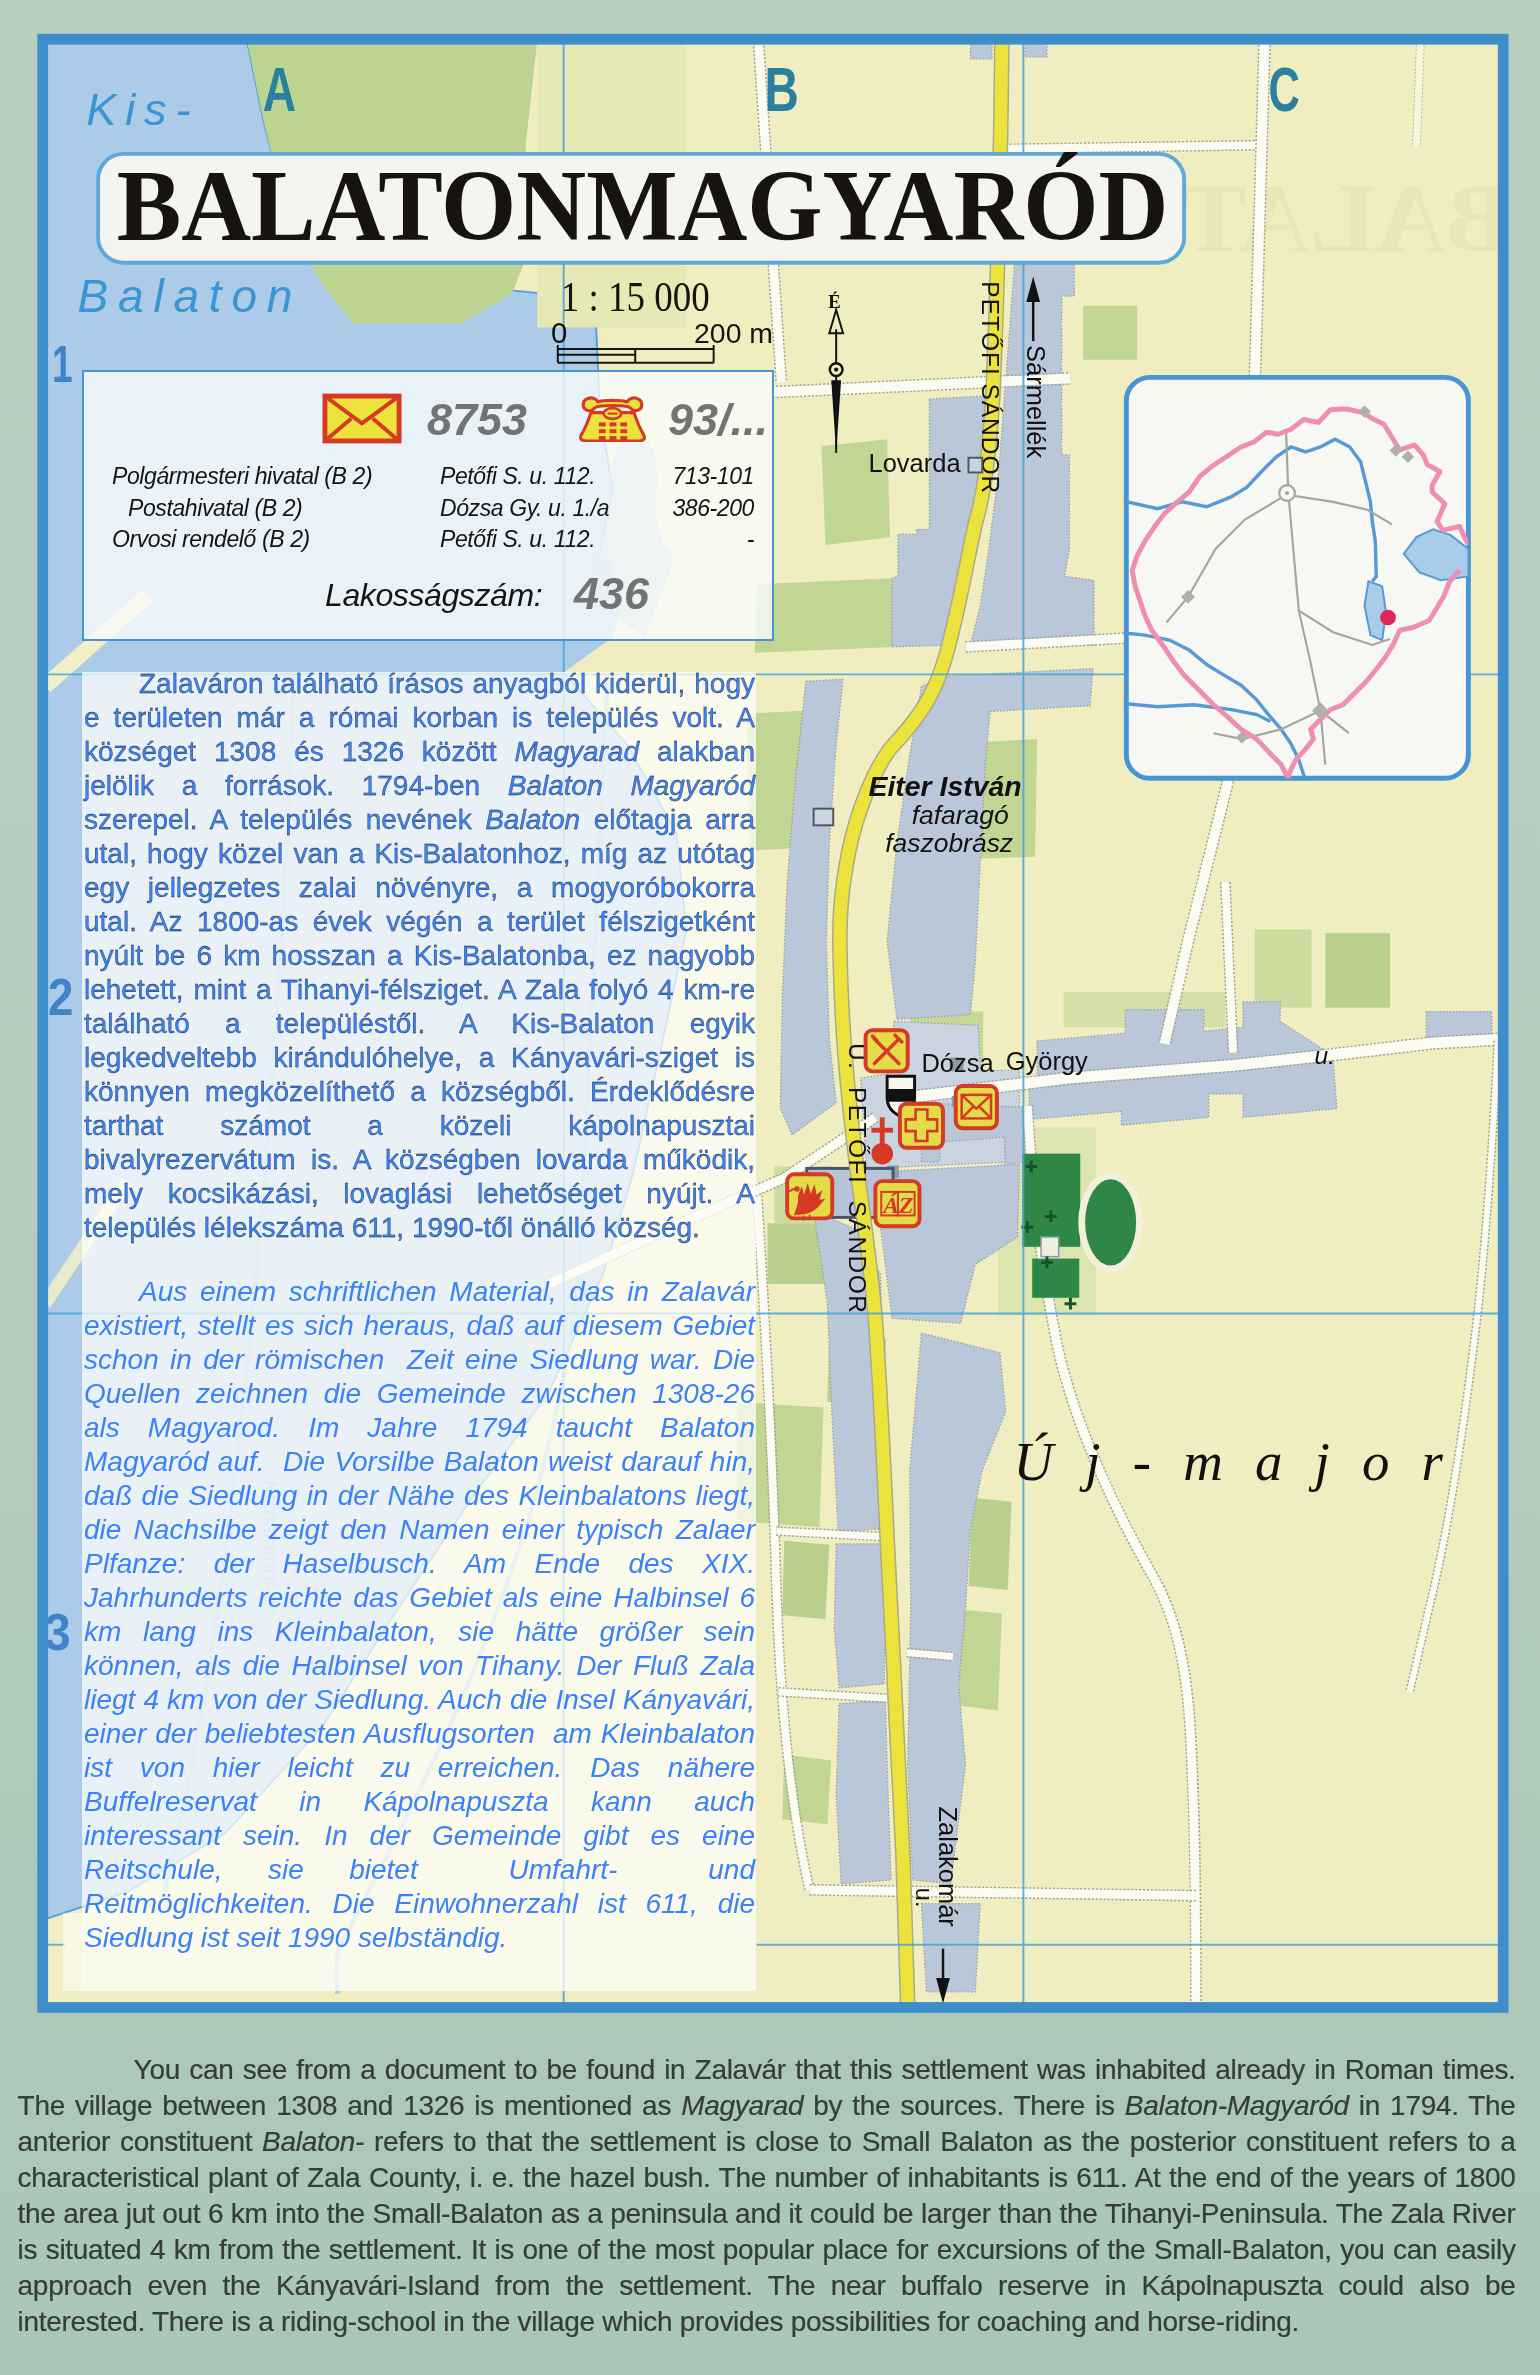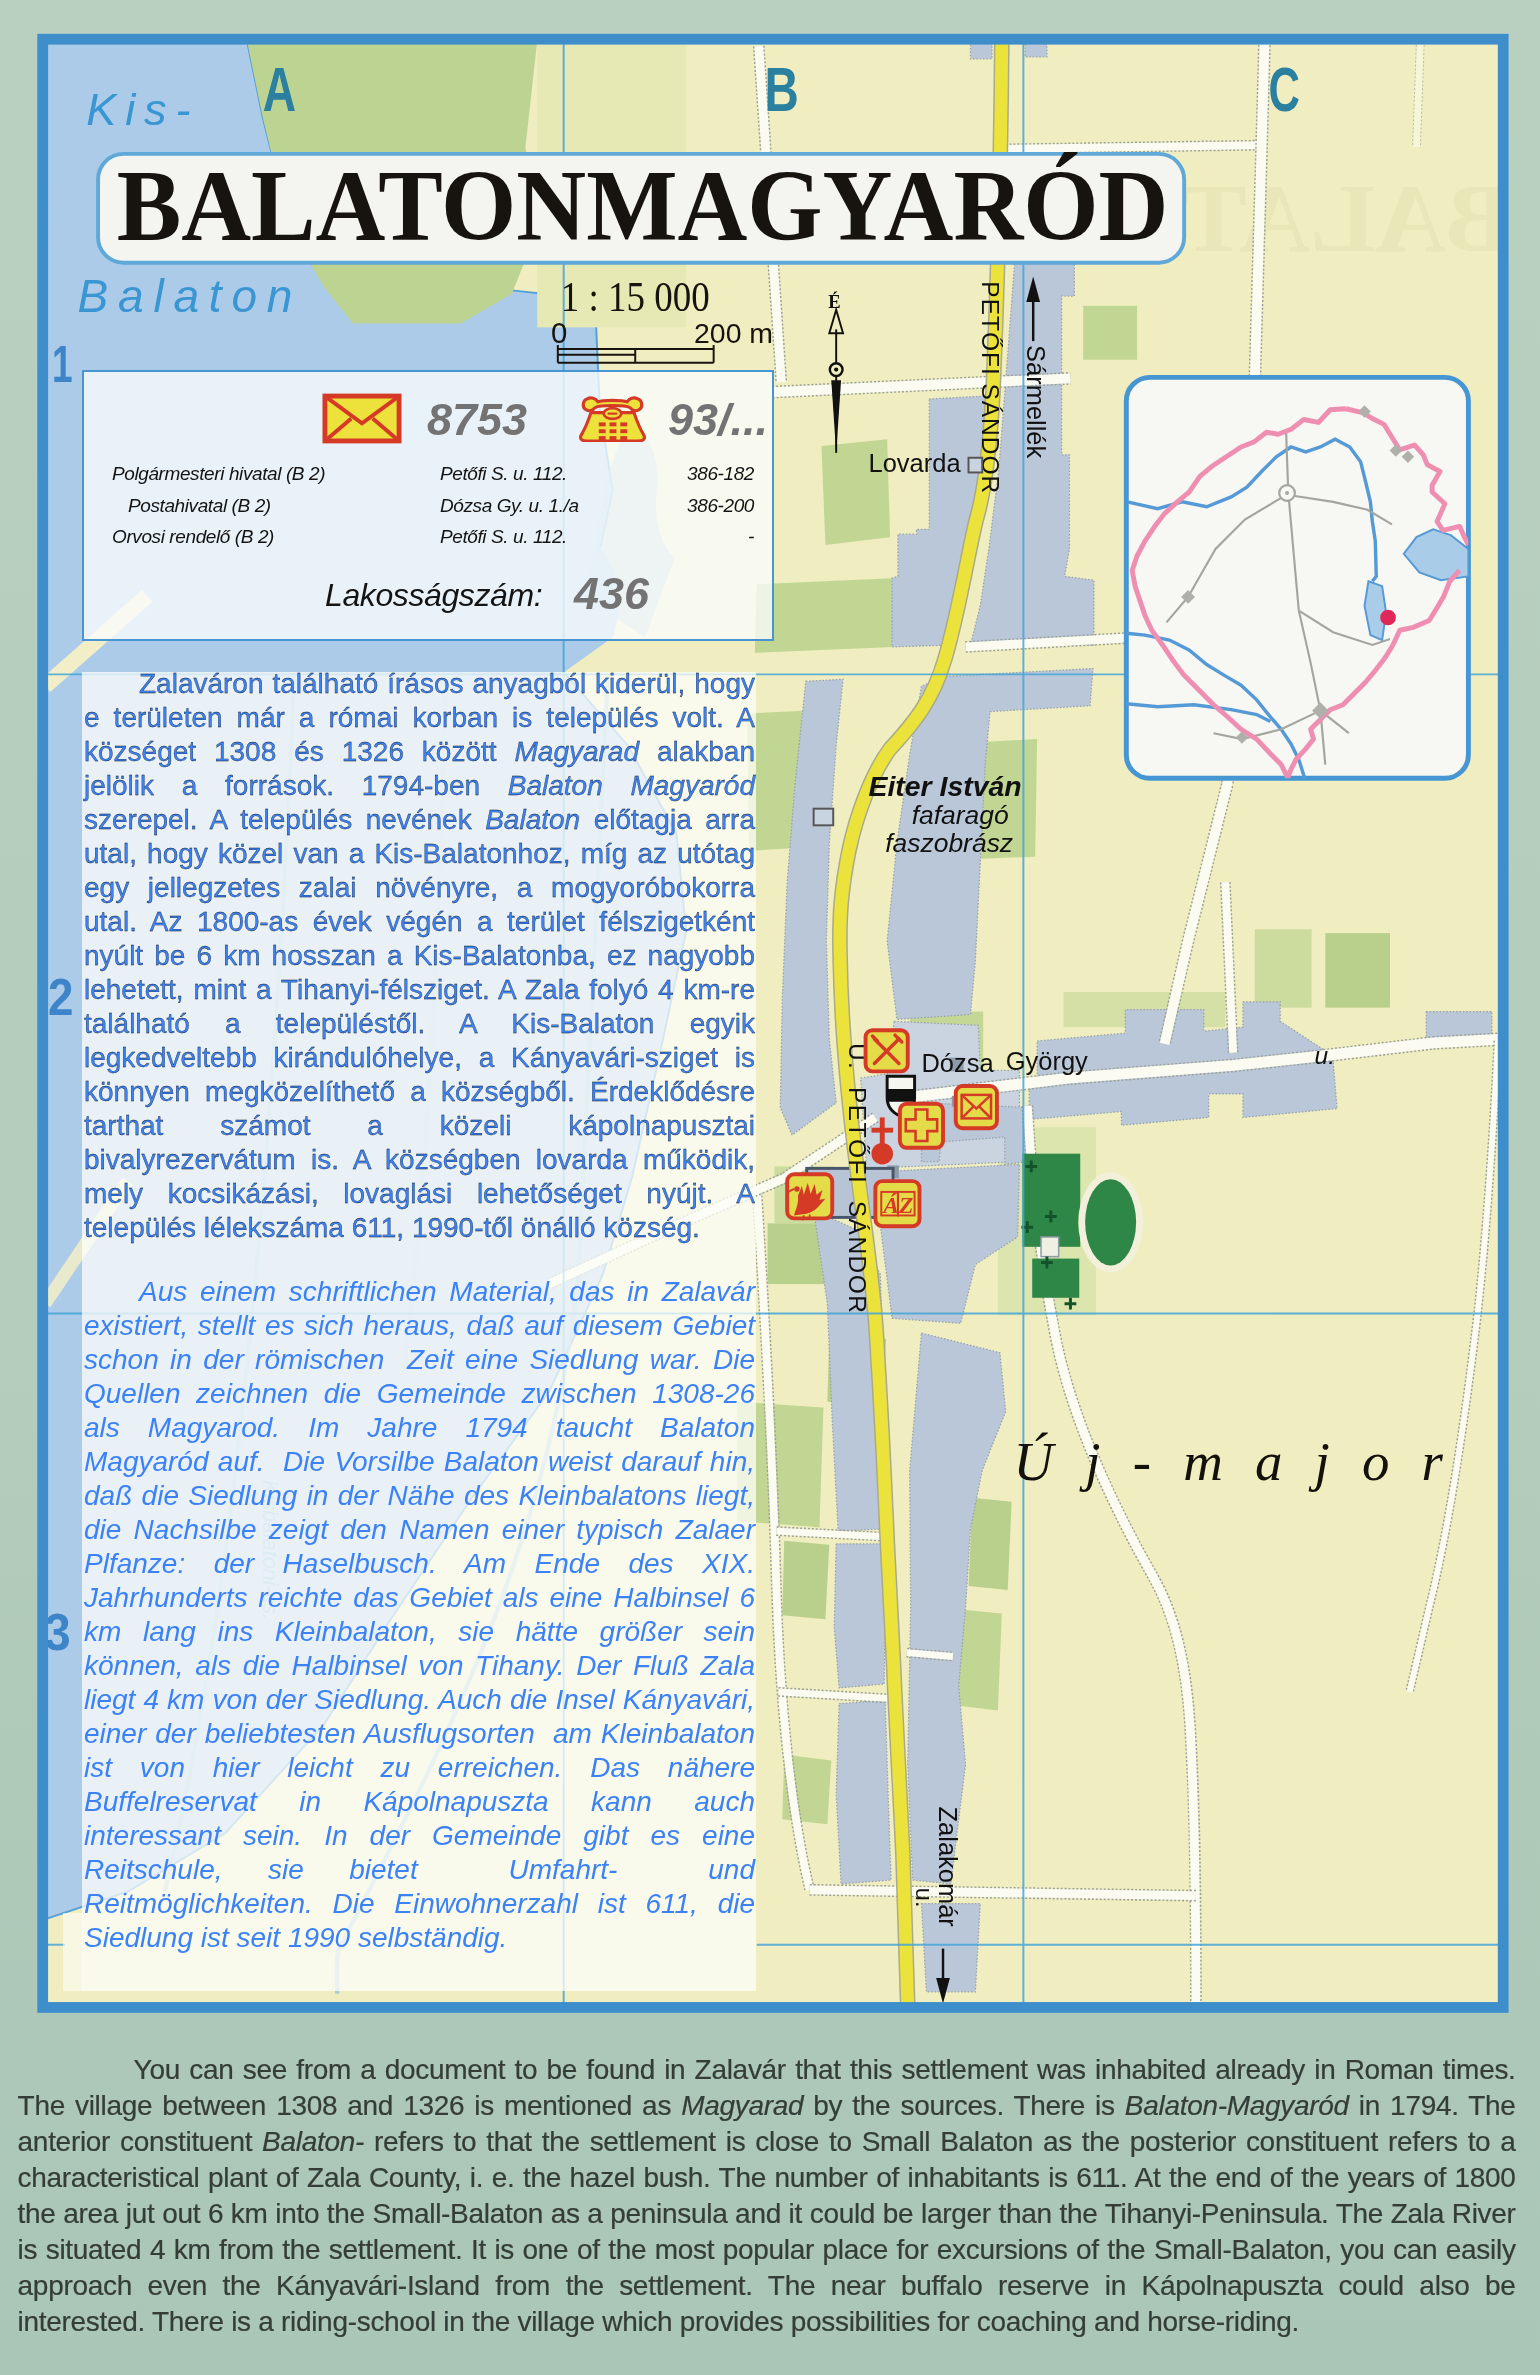--- a/index.html
+++ b/index.html
@@ -9,21 +9,21 @@
   .abs{position:absolute;}
   #mapsvg{position:absolute;left:0;top:0;}
   #overlay{position:absolute;left:82px;top:672px;width:674px;height:1319px;
            background:rgba(253,253,249,0.75);}
   .par{position:absolute;color:#3b82f6;text-align:justify;}
   #hu{left:84px;top:667px;width:671px;font-size:28px;line-height:34px;text-indent:55px;-webkit-text-stroke:0.3px #101010;}
   #de{left:84px;top:1275px;width:671px;font-size:28px;line-height:34px;font-style:italic;text-indent:55px;}
   #en{left:17.6px;top:2052px;width:1498px;font-size:28px;letter-spacing:-0.3px;-webkit-text-stroke:0.2px #343d37;line-height:36px;text-indent:116px;color:#343d37;}
   #infobox{position:absolute;left:82px;top:370px;width:688px;height:267px;
            border:2.9px solid #4796d2;background:rgba(250,253,252,0.78);}
-  #infobox .it{position:absolute;font-style:italic;font-size:19px;letter-spacing:-0.4px;color:#141414;white-space:nowrap;}
+  #infobox .it{position:absolute;font-style:italic;font-size:23px;letter-spacing:-0.4px;color:#141414;white-space:nowrap;}
   #infobox .big{position:absolute;font-style:italic;font-weight:bold;font-size:45px;color:#737373;white-space:nowrap;}
 </style>
 </head>
 <body>
 
 <svg id="mapsvg" width="1541" height="2376" viewBox="0 0 1572 2424">
   <defs>
     <clipPath id="mapclip">
         <rect x="46" y="42" width="1486" height="2004"></rect>
       </clipPath>
@@ -449,21 +449,21 @@
       <rect x="23" y="42" width="7" height="4"></rect>
         <rect x="34" y="42" width="7" height="4"></rect>
         <rect x="45" y="42" width="7" height="4"></rect>
     </g>
   </svg>
 
   <div class="big" style="left:584px;top:21.6px">93/...</div>
 
   <div class="it" style="left:28px;top:91px">Polgármesteri hivatal (B 2)</div>
   <div class="it" style="left:356px;top:91px">Petőfi S. u. 112.</div>
-  <div class="it" style="left:573px;top:91px;width:97px;text-align:right">386-182</div>
+  <div class="it" style="left:573px;top:91px;width:97px;text-align:right">713-101</div>
 
   <div class="it" style="left:44px;top:123px">Postahivatal (B 2)</div>
   <div class="it" style="left:356px;top:123px">Dózsa Gy. u. 1./a</div>
   <div class="it" style="left:573px;top:123px;width:97px;text-align:right">386-200</div>
 
   <div class="it" style="left:28px;top:154px">Orvosi rendelő (B 2)</div>
   <div class="it" style="left:356px;top:154px">Petőfi S. u. 112.</div>
   <div class="it" style="left:573px;top:154px;width:97px;text-align:right">-</div>
 
   <div class="it" style="left:241px;top:205px;font-size:32px">Lakosságszám:</div>

